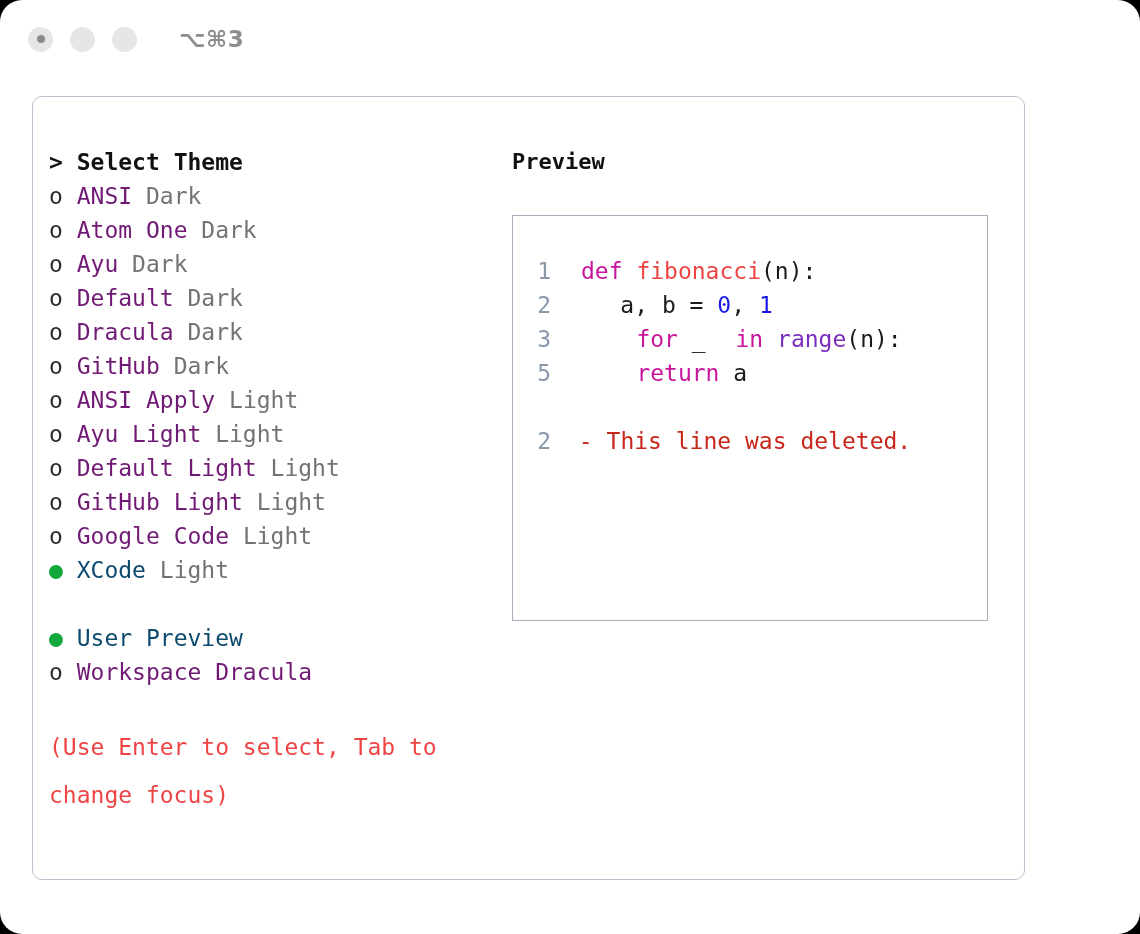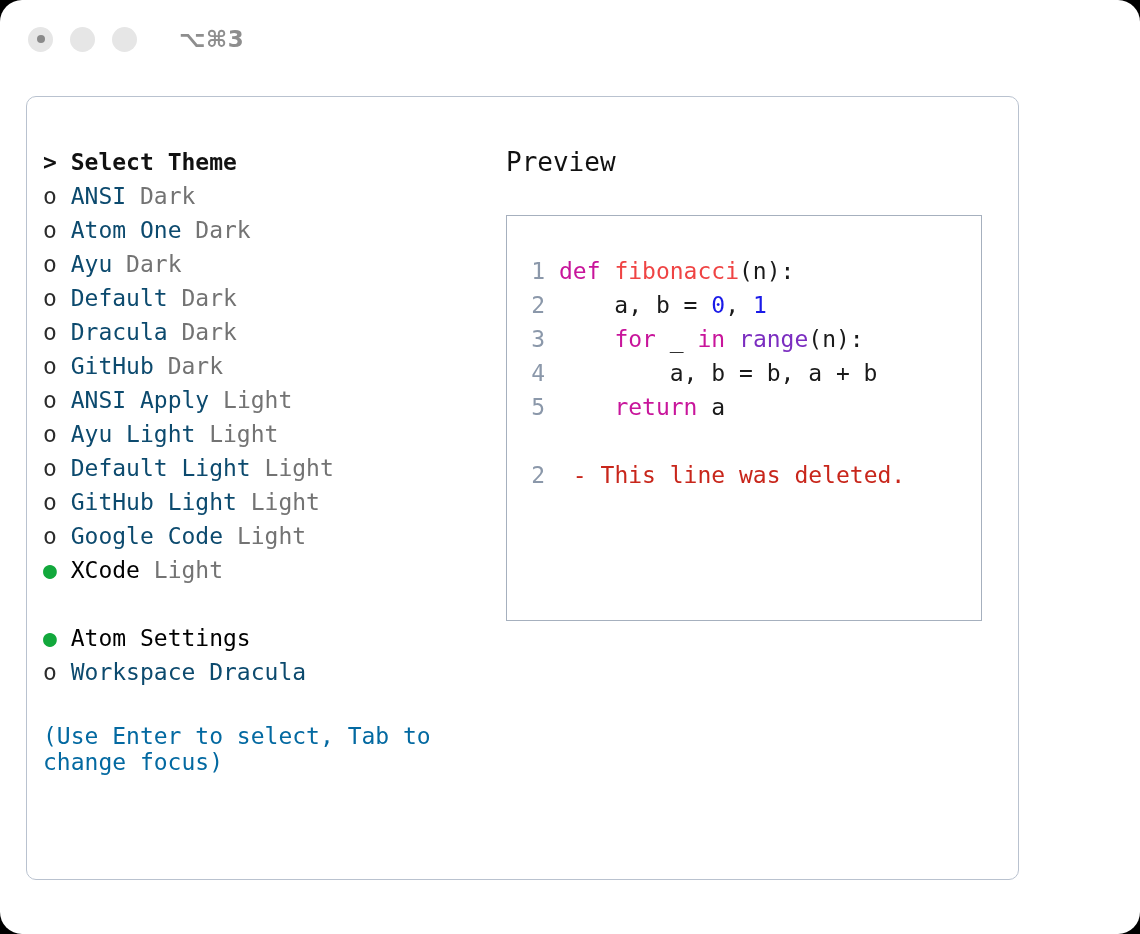--- a/index.html
+++ b/index.html
@@ -61,21 +61,21 @@
     font-family: "DejaVu Sans", "Liberation Sans", sans-serif;
     font-size: 23px;
     font-weight: bold;
     color: #8e8e8e;
     letter-spacing: 0.5px;
   }
 
   
   .panel {
     position: absolute;
-    left: 26px;
+    left: 32px;
     top: 96px;
     width: 993px;
     height: 784px;
     border: 1.6px solid #b9c2cf;
     border-radius: 10px;
     box-sizing: border-box;
     background: #ffffff;
   }
 
   
@@ -102,46 +102,46 @@
     white-space: pre;
   }
   .marker {
     display: inline-block;
     width: 1ch;
     color: #2b2b2b;
   }
   .marker.sel {
     color: #12a83c;
   }
-  .opt-label { color: #0c4a6e; }
-  .opt-row.selected .opt-label { color: #000000; }
+  .opt-label { color: #701a75; }
+  .opt-row.selected .opt-label { color: #0c4a6e; }
   .opt-suffix { color: #737373; }
 
   .spacer-block { height: 34px; }
 
   .hint {
     margin-top: 34px;
     font-size: 23px;
-    line-height: 26px;
-    color: #0369a1;
+    line-height: 48px;
+    color: #ef4444;
     width: 400px;
   }
 
   
   .right-col {
     position: absolute;
     left: 479px;
     top: 48px;
     width: 490px;
   }
   .preview-title {
-    font-size: 26px;
+    font-size: 22px;
     line-height: 34px;
     color: #111111;
-    font-weight: normal;
+    font-weight: bold;
   }
   .preview-box {
     margin-top: 36px;
     width: 476px;
     height: 406px;
     border: 1.6px solid #a6b0be;
     box-sizing: border-box;
     background: #ffffff;
     padding: 38px 0 0 16px;
   }
@@ -151,21 +151,21 @@
     line-height: 34px;
     white-space: pre;
   }
   .ln {
     display: inline-block;
     width: 1.6ch;
     text-align: right;
     color: #8b98aa;
     margin-right: 1ch;
   }
-  .tok-kw   { color: #c8159b; }
+  .tok-kw   { color: #c8159b; margin-left: 16px; }
   .tok-fn   { color: #ef4444; }
   .tok-cls  { color: #7b2dc0; }
   .tok-num  { color: #1a1ae8; }
   .tok-txt  { color: #1a1a1a; }
   .tok-ctx  { color: #8a8a8a; }
   .tok-del  { color: #c8261b; }
   .tok-add  { color: #12bb2e; }
 
   .diff-gap { height: 34px; }
 </style>
@@ -203,36 +203,35 @@
           <div class="opt-row"><span class="marker">o</span><span> </span><span class="opt-label">Default Light</span><span class="opt-suffix"> Light</span></div>
           <div class="opt-row"><span class="marker">o</span><span> </span><span class="opt-label">GitHub Light</span><span class="opt-suffix"> Light</span></div>
           <div class="opt-row"><span class="marker">o</span><span> </span><span class="opt-label">Google Code</span><span class="opt-suffix"> Light</span></div>
           <div class="opt-row selected"><span class="marker sel">●</span><span> </span><span class="opt-label">XCode</span><span class="opt-suffix"> Light</span></div>
         </div>
 
       <div class="spacer-block"></div>
 
 
       <div id="apply-list">
-          <div class="opt-row selected"><span class="marker sel">●</span><span> </span><span class="opt-label">Atom Settings</span></div>
+          <div class="opt-row selected"><span class="marker sel">●</span><span> </span><span class="opt-label">User Preview</span></div>
           <div class="opt-row"><span class="marker">o</span><span> </span><span class="opt-label">Workspace Dracula</span></div>
         </div>
 
       <div class="hint">(Use Enter to select, Tab to change focus)</div>
     </div>
 
     <div class="right-col">
       <div class="preview-title">Preview</div>
 
       <div class="preview-box">
         <div id="code-preview">
             <div class="code-line"><span class="ln">1</span><span class="tok-kw">def </span><span class="tok-fn">fibonacci</span><span class="tok-txt">(n):</span></div>
             <div class="code-line"><span class="ln">2</span><span class="tok-txt">    a, b = </span><span class="tok-num">0</span><span class="tok-txt">, </span><span class="tok-num">1</span></div>
             <div class="code-line"><span class="ln">3</span><span class="tok-txt">    </span><span class="tok-kw">for</span><span class="tok-txt"> _ </span><span class="tok-kw">in</span><span class="tok-txt"> </span><span class="tok-cls">range</span><span class="tok-txt">(n):</span></div>
-            <div class="code-line"><span class="ln">4</span><span class="tok-txt">        a, b = b, a + b</span></div>
             <div class="code-line"><span class="ln">5</span><span class="tok-txt">    </span><span class="tok-kw">return</span><span class="tok-txt"> a</span></div>
           </div>
         <div class="diff-gap"></div>
         <div id="diff-preview">
             <div class="code-line"><span class="ln">2</span><span class="tok-del"> - </span><span class="tok-del">This line was deleted.</span></div>
           </div>
       </div>
     </div>
 
   </div>

